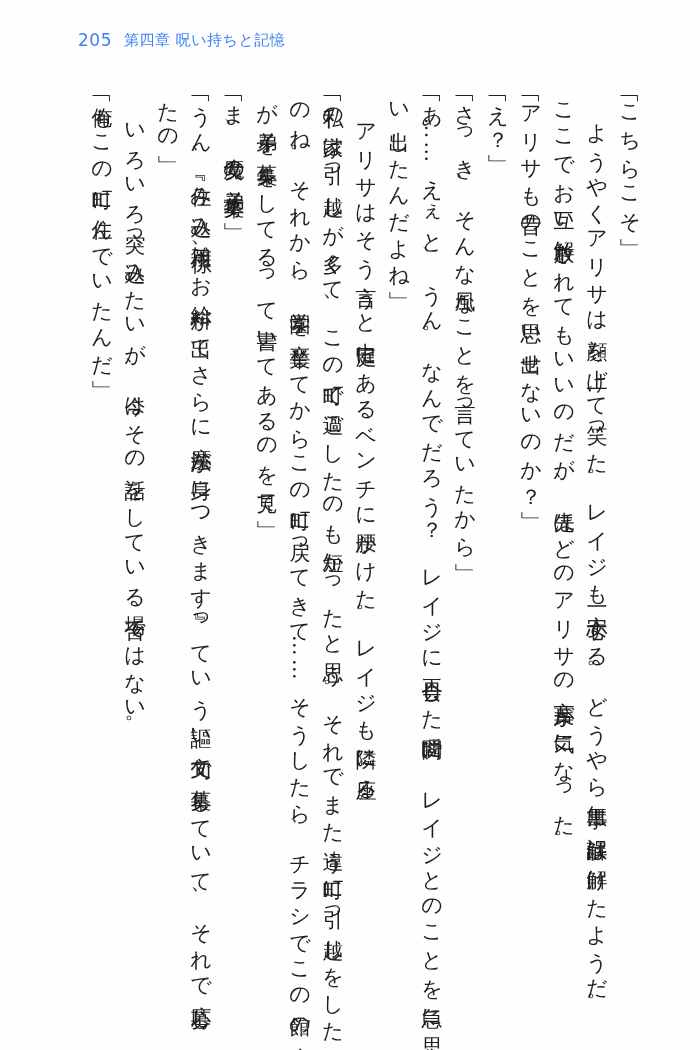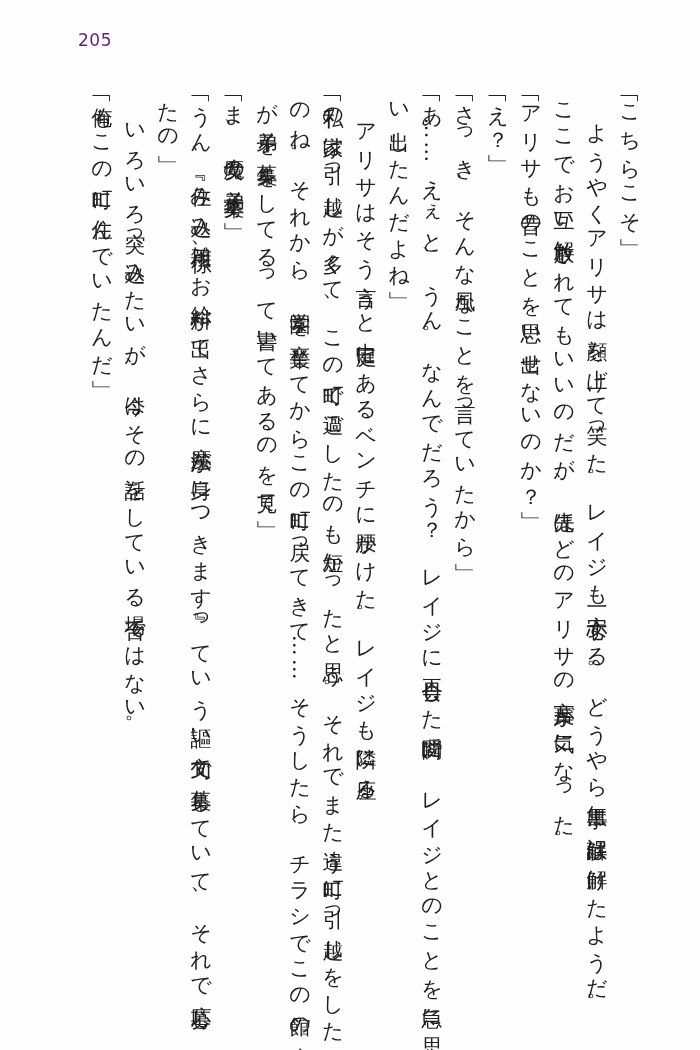--- a/index.html
+++ b/index.html
@@ -15,21 +15,21 @@
   }
   
   .running-head {
     position: absolute;
     top: 30px;
     left: 78px;
     display: flex;
     align-items: flex-end;
     gap: 12px;
     font-family: "DejaVu Sans", "Liberation Sans", sans-serif;
-    color: #701a75;
+    color: #3b82f6;
   }
   .running-head .page-number {
     font-size: 17px;
     letter-spacing: 0.5px;
   }
   .running-head .chapter-title {
     font-size: 15px;
     letter-spacing: 0.5px;
   }
   
@@ -53,20 +53,21 @@
   }
   .page-text p.indent {
     text-indent: 1em;
   }
 </style>
 </head>
 <body>
 
 <div class="running-head">
   <span class="page-number">205</span>
+  <span class="chapter-title">第四章 呪い持ちと記憶</span>
 </div>
 
 <div class="page-text">
     <p>「こちらこそ」</p>
     <p class="indent">ようやくアリサは顔を上げて笑った。レイジも一安心する。どうやら無事に誤解は解けたようだ。ここでお互い解放されてもいいのだが、先ほどのアリサの言葉が気になった。</p>
     <p>「アリサも昔のことを思い出せないのか？」</p>
     <p>「え？」</p>
     <p>「さっき、そんな風なことを言っていたから」</p>
     <p>「あ……えぇと、うん。なんでだろう？　レイジに再会した瞬間に、レイジとのことを急に思い出したんだよね」</p>
     <p class="indent">アリサはそう言うと中庭にあるベンチに腰かけた。レイジも隣に座る。</p>

